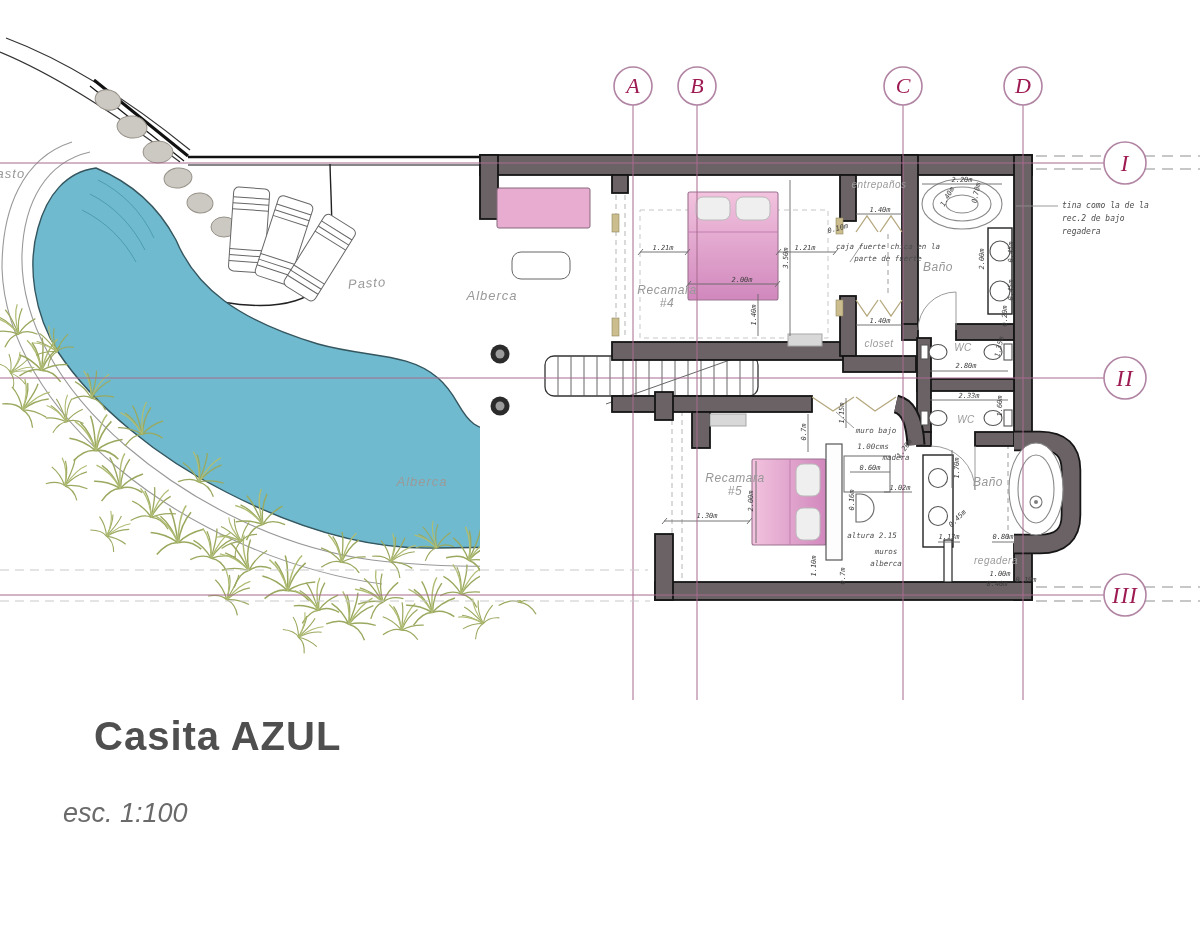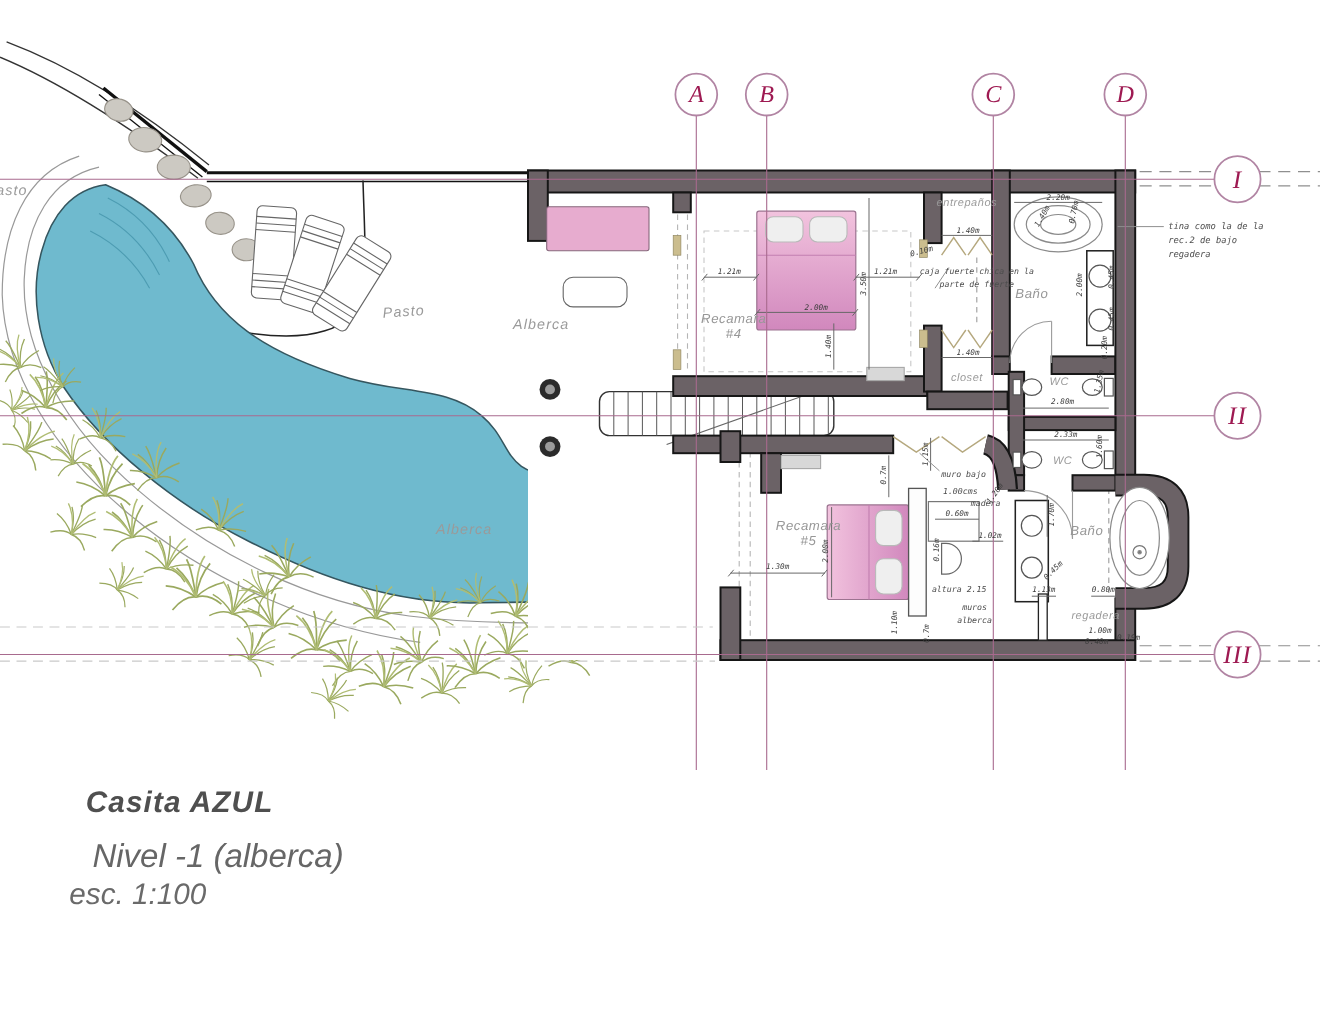--- a/index.html
+++ b/index.html
@@ -30,21 +30,21 @@
   .dim.r55{transform:translate(-50%,-50%) rotate(-55deg);}
   .dim.r60{transform:translate(-50%,-50%) rotate(-60deg);}
   .dim.r78{transform:translate(-50%,-50%) rotate(-78deg);}
   .dim.r15{transform:translate(-50%,-50%) rotate(-15deg);}
 
   .note{transform:translate(-50%,-50%);font-family:"DejaVu Sans Mono",monospace;
         font-style:italic;font-size:7.5px;color:#4c4c4c;}
   .note-l{transform:translate(0,-50%);font-family:"DejaVu Sans Mono",monospace;
           font-style:italic;font-size:8px;color:#4c4c4c;}
 
-  .title-main{font-style:italic;font-weight:600;font-size:27px;color:#4f4f4f;letter-spacing:1px;}
+  .title-main{font-weight:600;font-size:40px;color:#4f4f4f;letter-spacing:1px;margin-left:16px;}
   .title-sub{font-style:italic;font-size:30px;color:#666;}
   .title-esc{font-style:italic;font-size:27px;color:#6a6a6a;}
 </style>
 </head>
 <body>
 
 <div class="canvas">
 
 <svg width="1200" height="927" viewBox="0 0 1200 927">
   <defs>
@@ -408,17 +408,16 @@
   <span class="dim v" style="left:843px;top:576px">0.7m</span>
   <span class="dim v" style="left:957px;top:468px">1.70m</span>
   <span class="dim r45" style="left:958px;top:519px">0.45m</span>
   <span class="dim" style="left:949px;top:537px">1.13m</span>
   <span class="dim" style="left:1003px;top:537px">0.80m</span>
   <span class="dim" style="left:1000px;top:574px">1.00m</span>
   <span class="dim" style="left:997px;top:584px">0.40m</span>
   <span class="dim" style="left:1026px;top:580px">0.19m</span>
 
   <span class="title-main" style="left:78px;top:716px">Casita AZUL</span>
-  <span class="title-sub" style="left:84px;top:764px">Nivel -1 (alberca)</span>
   <span class="title-esc" style="left:63px;top:800px">esc. 1:100</span>
 </div>
 
 </div>
 
 </body></html>

